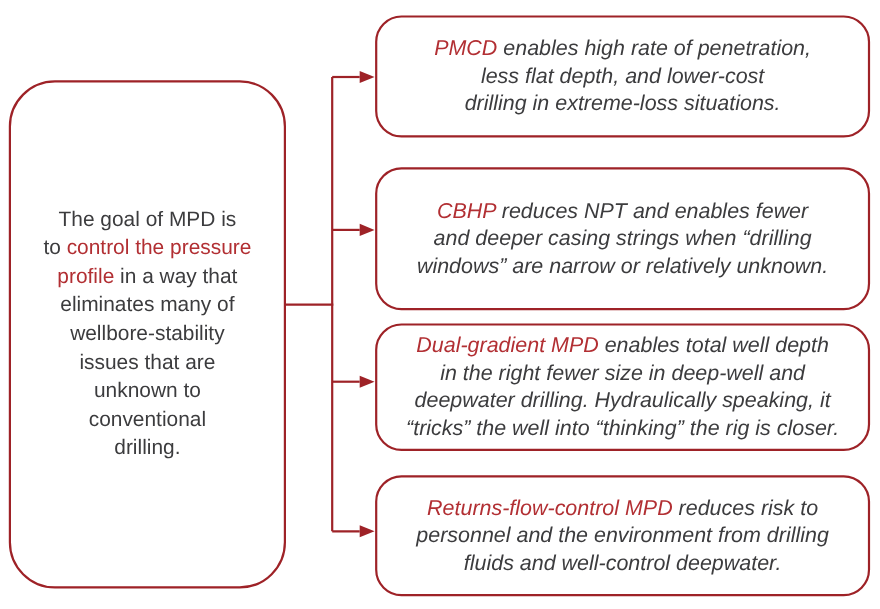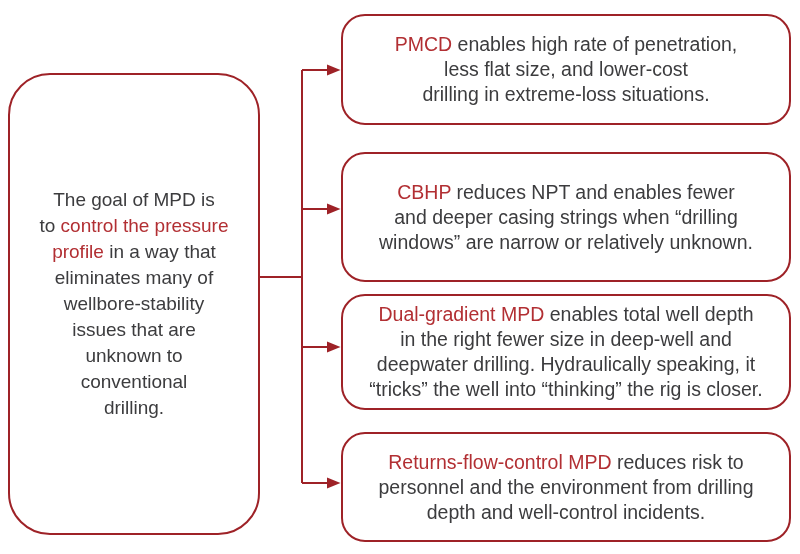--- a/index.html
+++ b/index.html
@@ -45,20 +45,21 @@
     line-height: 26px;
     padding: 0 6px;
   }
   .branch-box {
     left: 341px;
     width: 450px;
     border-radius: 24px;
     font-size: 19.5px;
     line-height: 25px;
     padding: 0 10px;
+    font-style: italic;
   }
   .branch-1 { top: 14px;  height: 111px; }
   .branch-2 { top: 152px; height: 130px; }
   .branch-3 { top: 294px; height: 116px; }
   .branch-4 { top: 432px; height: 110px; text-align: center; }
   .red { color: var(--accent-red); }
   .line { white-space: nowrap; }
 </style>
 </head>
 <body>
@@ -86,36 +87,36 @@
       <div class="line"><span>eliminates many of</span></div>
       <div class="line"><span>wellbore-stability</span></div>
       <div class="line"><span>issues that are</span></div>
       <div class="line"><span>unknown to</span></div>
       <div class="line"><span>conventional</span></div>
       <div class="line"><span>drilling.</span></div>
     </div>
 
   <div class="box branch-box branch-1">
       <div class="line"><span class="red">PMCD</span><span> enables high rate of penetration,</span></div>
-      <div class="line"><span>less flat size, and lower-cost</span></div>
+      <div class="line"><span>less flat depth, and lower-cost</span></div>
       <div class="line"><span>drilling in extreme-loss situations.</span></div>
     </div>
 
   <div class="box branch-box branch-2">
       <div class="line"><span class="red">CBHP</span><span> reduces NPT and enables fewer</span></div>
       <div class="line"><span>and deeper casing strings when “drilling</span></div>
       <div class="line"><span>windows” are narrow or relatively unknown.</span></div>
     </div>
 
   <div class="box branch-box branch-3">
       <div class="line"><span class="red">Dual-gradient MPD</span><span> enables total well depth</span></div>
       <div class="line"><span>in the right fewer size in deep-well and</span></div>
       <div class="line"><span>deepwater drilling. Hydraulically speaking, it</span></div>
       <div class="line"><span>“tricks” the well into “thinking” the rig is closer.</span></div>
     </div>
 
   <div class="box branch-box branch-4">
       <div class="line"><span class="red">Returns-flow-control MPD</span><span> reduces risk to</span></div>
       <div class="line"><span>personnel and the environment from drilling</span></div>
-      <div class="line"><span>depth and well-control incidents.</span></div>
+      <div class="line"><span>fluids and well-control deepwater.</span></div>
     </div>
 
 </div>
 
 </body></html>

